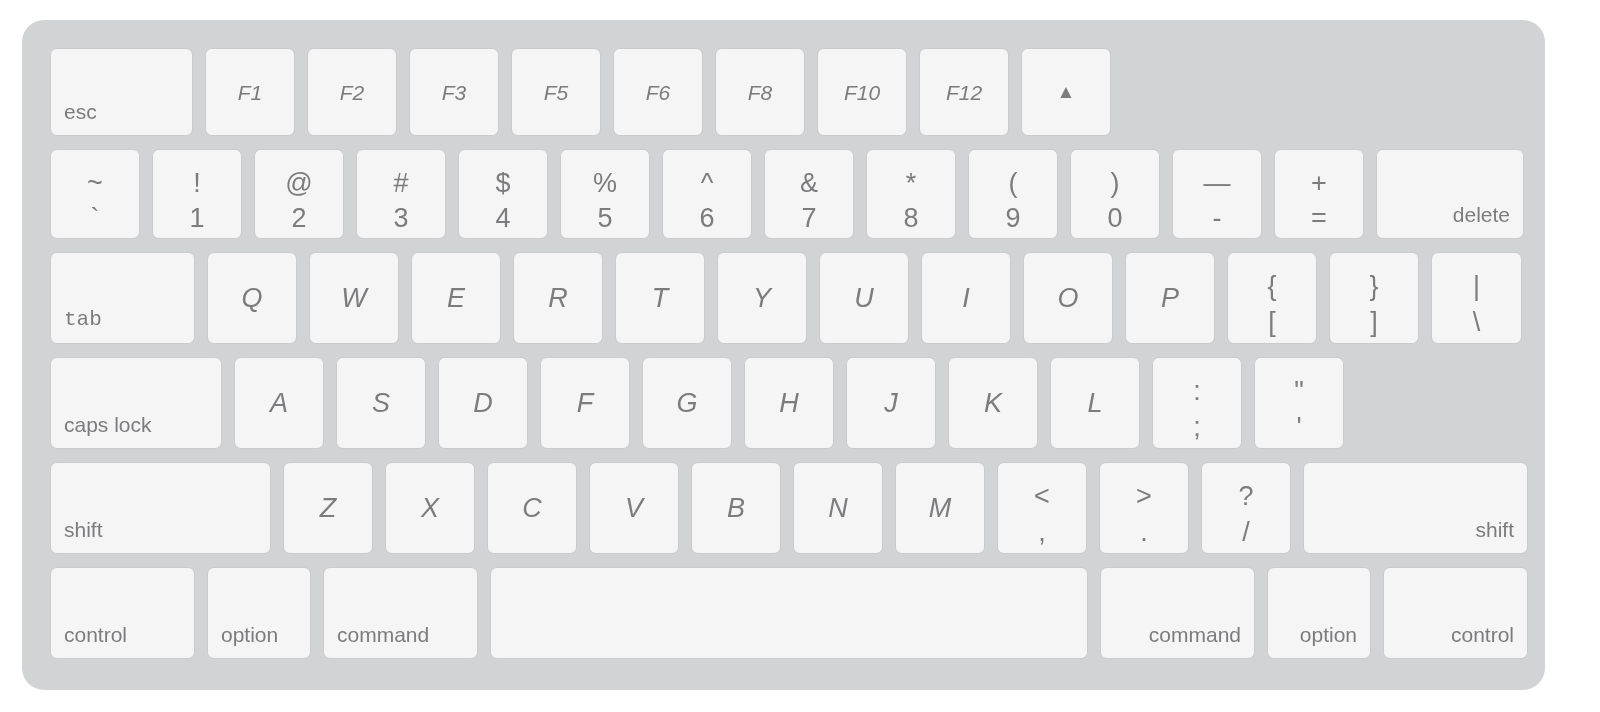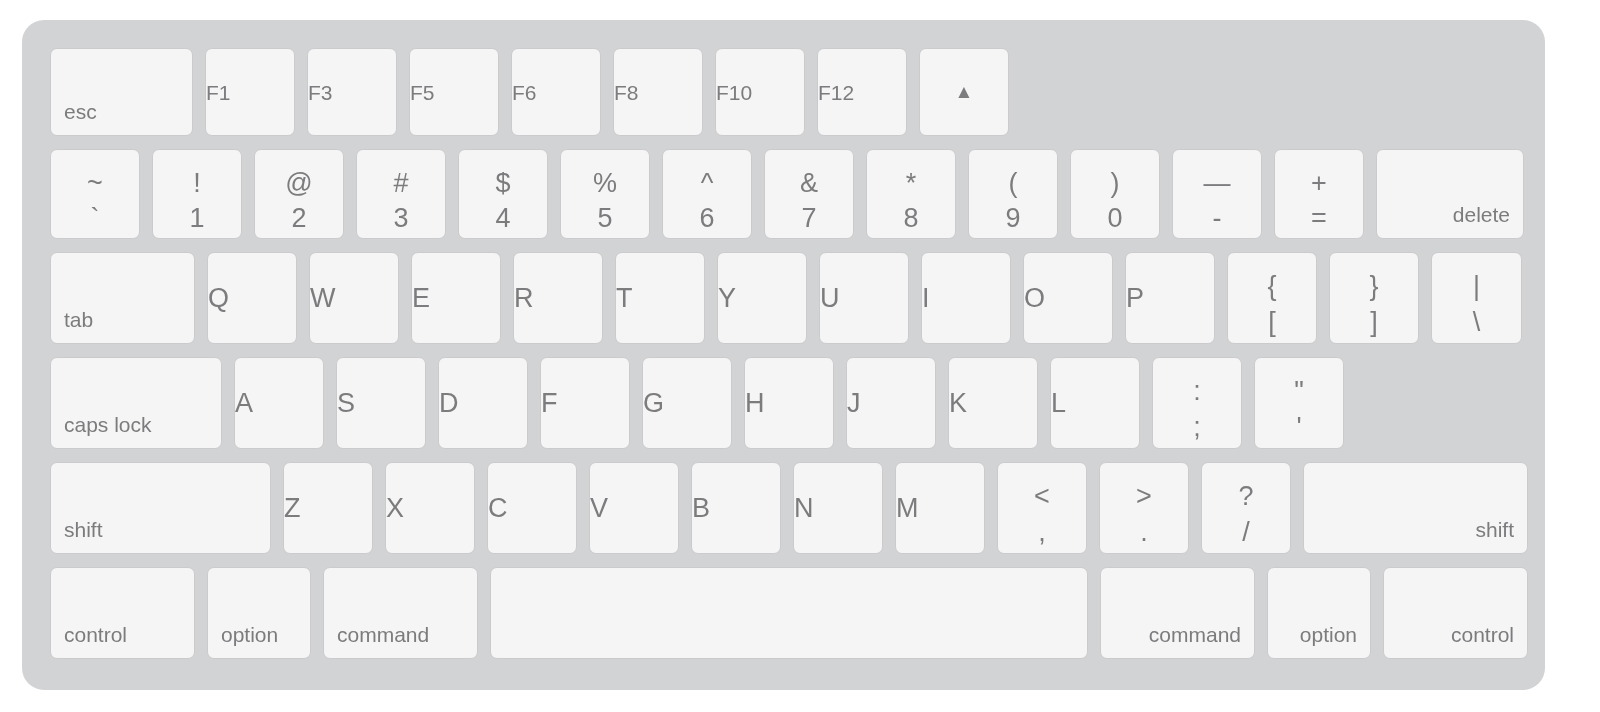--- a/index.html
+++ b/index.html
@@ -76,21 +76,23 @@
     position: absolute;
     display: block;
     line-height: 1;
     white-space: nowrap;
   }
   
   .lbl-center {
     left: 0; right: 0;
     top: 50%;
     transform: translateY(-50%);
+    text-align: center;
     font-size: 27px;
+    font-style: italic;
   }
   .row-fn .lbl-center { font-size: 21px; }
 
   
   .lbl-bl {
     left: 13px;
     bottom: 13px;
     font-size: 21px;
     text-align: left;
   }
@@ -142,20 +144,23 @@
   <div class="kb-body">
     <div class="kb-rows" id="kb-rows">
         <div class="kb-row row-fn">
           <div class="key" style="width: 143px;">
             <span class="lbl lbl-bl">esc</span>
           </div>
           <div class="key" style="width: 90px;">
             <span class="lbl lbl-center">F1</span>
           </div>
           <div class="key" style="width: 90px;">
+            <span class="lbl lbl-center">F2</span>
+          </div>
+          <div class="key" style="width: 90px;">
             <span class="lbl lbl-center">F3</span>
           </div>
           <div class="key" style="width: 90px;">
             <span class="lbl lbl-center">F5</span>
           </div>
           <div class="key" style="width: 90px;">
             <span class="lbl lbl-center">F6</span>
           </div>
           <div class="key" style="width: 90px;">
             <span class="lbl lbl-center">F8</span>
@@ -221,21 +226,21 @@
           </div>
           <div class="key" style="width: 90px;">
             <span class="dual dual-top">+</span>
             <span class="dual dual-bottom">=</span>
           </div>
           <div class="key" style="width: 148px;">
             <span class="lbl lbl-br">delete</span>
           </div>
         </div>
         <div class="kb-row row-qwe">
-          <div class="key" style="width: 145px;">
+          <div class="key" style="width: 145px; font-family: Liberation Mono, monospace;">
             <span class="lbl lbl-bl">tab</span>
           </div>
           <div class="key" style="width: 90px;">
             <span class="lbl lbl-center">Q</span>
           </div>
           <div class="key" style="width: 90px;">
             <span class="lbl lbl-center">W</span>
           </div>
           <div class="key" style="width: 90px;">
             <span class="lbl lbl-center">E</span>

